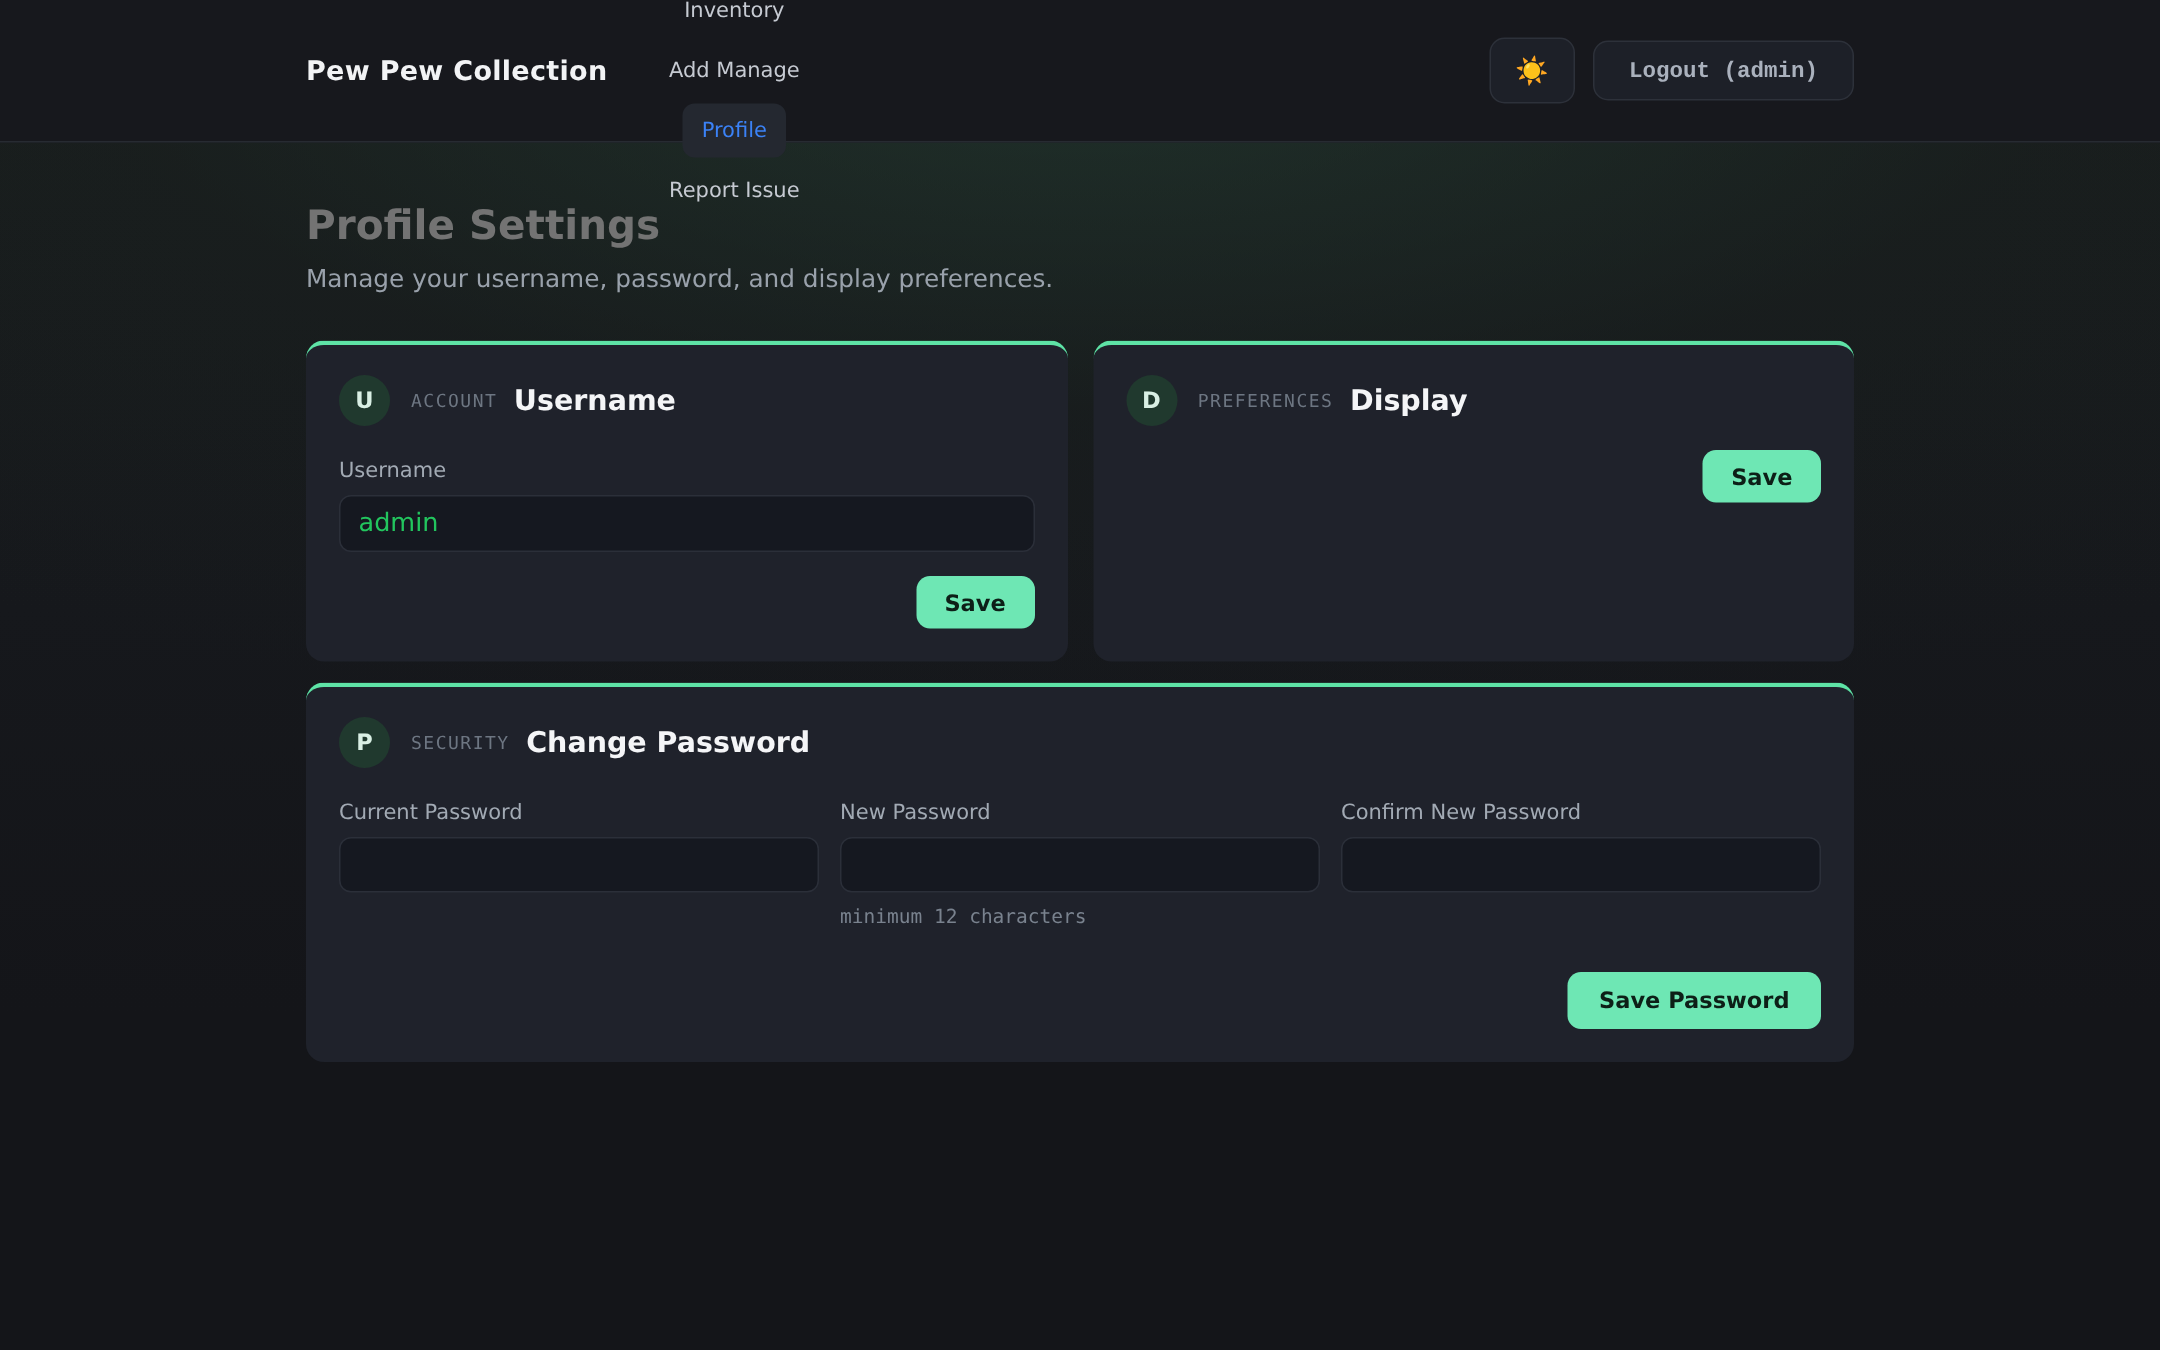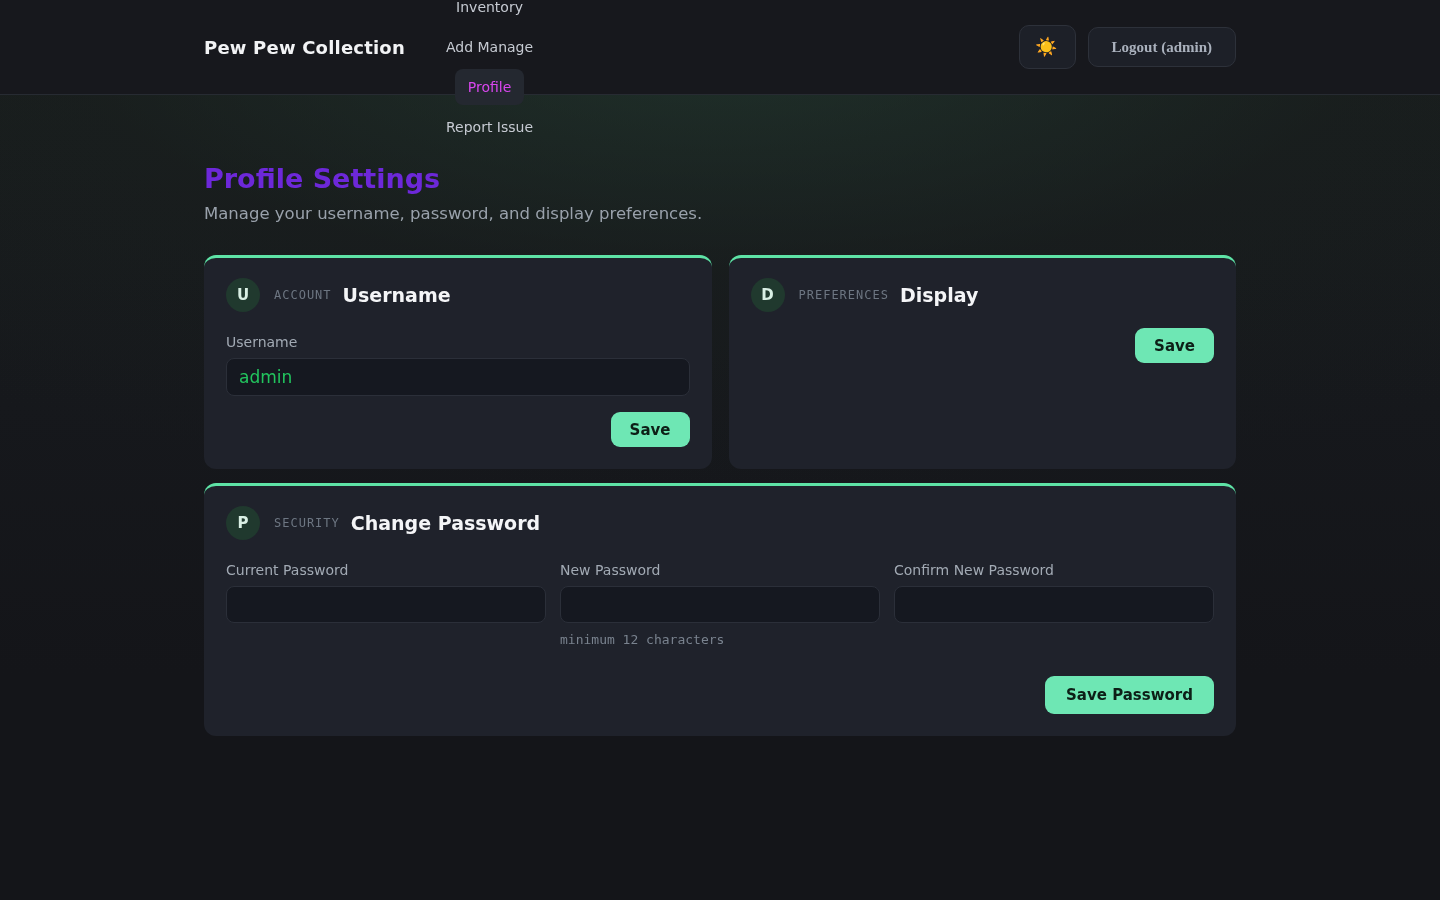--- a/index.html
+++ b/index.html
@@ -18,35 +18,35 @@
     display:flex; align-items:center;
   }
   .nav-inner {
     width:1032px; margin:0 auto; display:flex; align-items:center;
   }
   .brand { font-size:18px; font-weight:bold; letter-spacing:.2px; color:#f2f3f5; cursor:pointer; }
   .nav-links { display:flex; align-items:center; margin-left:28px; gap:4px;flex-direction:column; }
   .nav-link {
     font-size:14px; color:#c6cad2; padding:10px 13px; border-radius:8px; cursor:pointer; white-space:nowrap;
   }
-  .nav-link.active { background:#242830; color:#d946ef; }
+  .nav-link.active { background:#242830; color:#3b82f6; }
   .nav-right { margin-left:auto; display:flex; align-items:center; gap:12px; }
   .icon-btn {
     width:57px; height:44px; background:#1d2028; border:1px solid #2d313a; border-radius:10px;
     display:flex; align-items:center; justify-content:center; font-size:18px; cursor:pointer;
   }
   .logout-btn {
     height:40px; padding:18px 23px; background:#1d2028; border:1px solid #2d313a; border-radius:10px;
     color:#aab1bd; font-size:15px; font-weight:bold; display:flex; align-items:center; cursor:pointer;
-    font-family:Liberation Serif, serif;
+    font-family:Liberation Mono, monospace;
   }
 
   
   .container { width:1032px; margin:0 auto; padding-top:40px; }
-  .page-title { font-size:27px; font-weight:bold; color:#6d28d9;margin-top:28px; }
+  .page-title { font-size:27px; font-weight:bold; color:#737373; }
   .page-subtitle { margin-top:10px; font-size:16.5px; color:#99a1ab; }
 
   .cards-row { display:grid; grid-template-columns:1fr 1fr; gap:17px; margin-top:32px; }
 
   .card {
     background:#1f222b; border-radius:12px; border-top:3px solid var(--accent,#5ee3a6);
     padding:20px 22px 22px 22px;
   }
   .card.full { margin-top:14px; }
 

